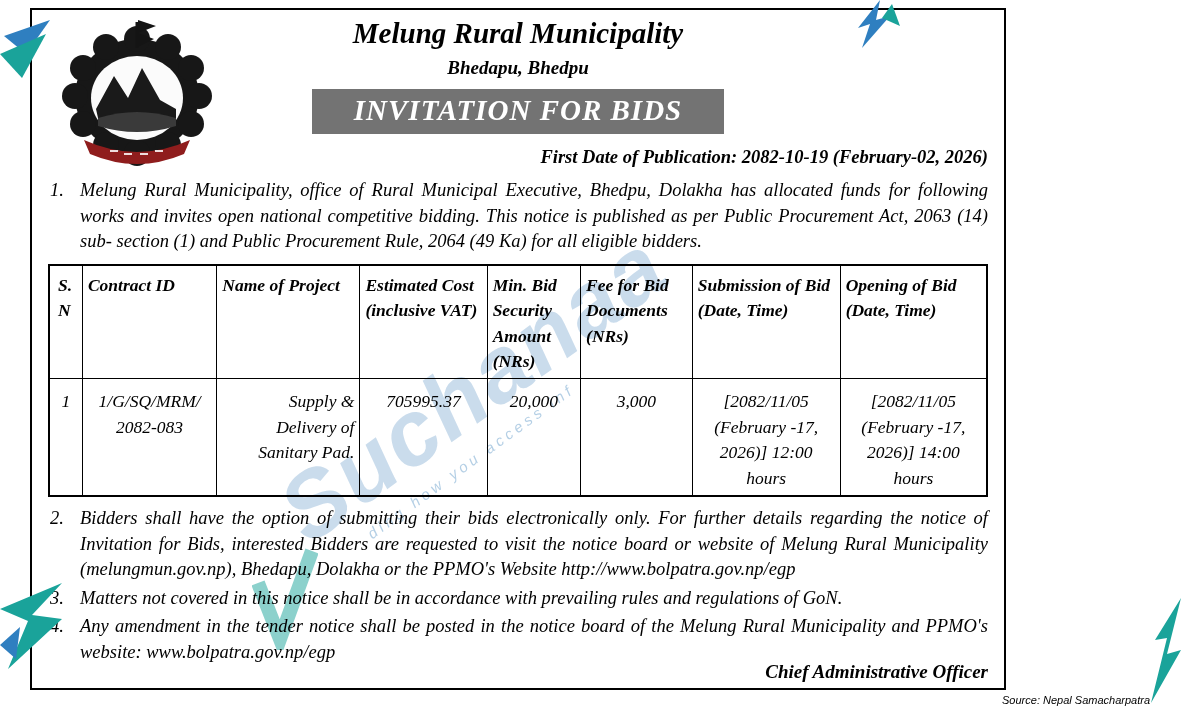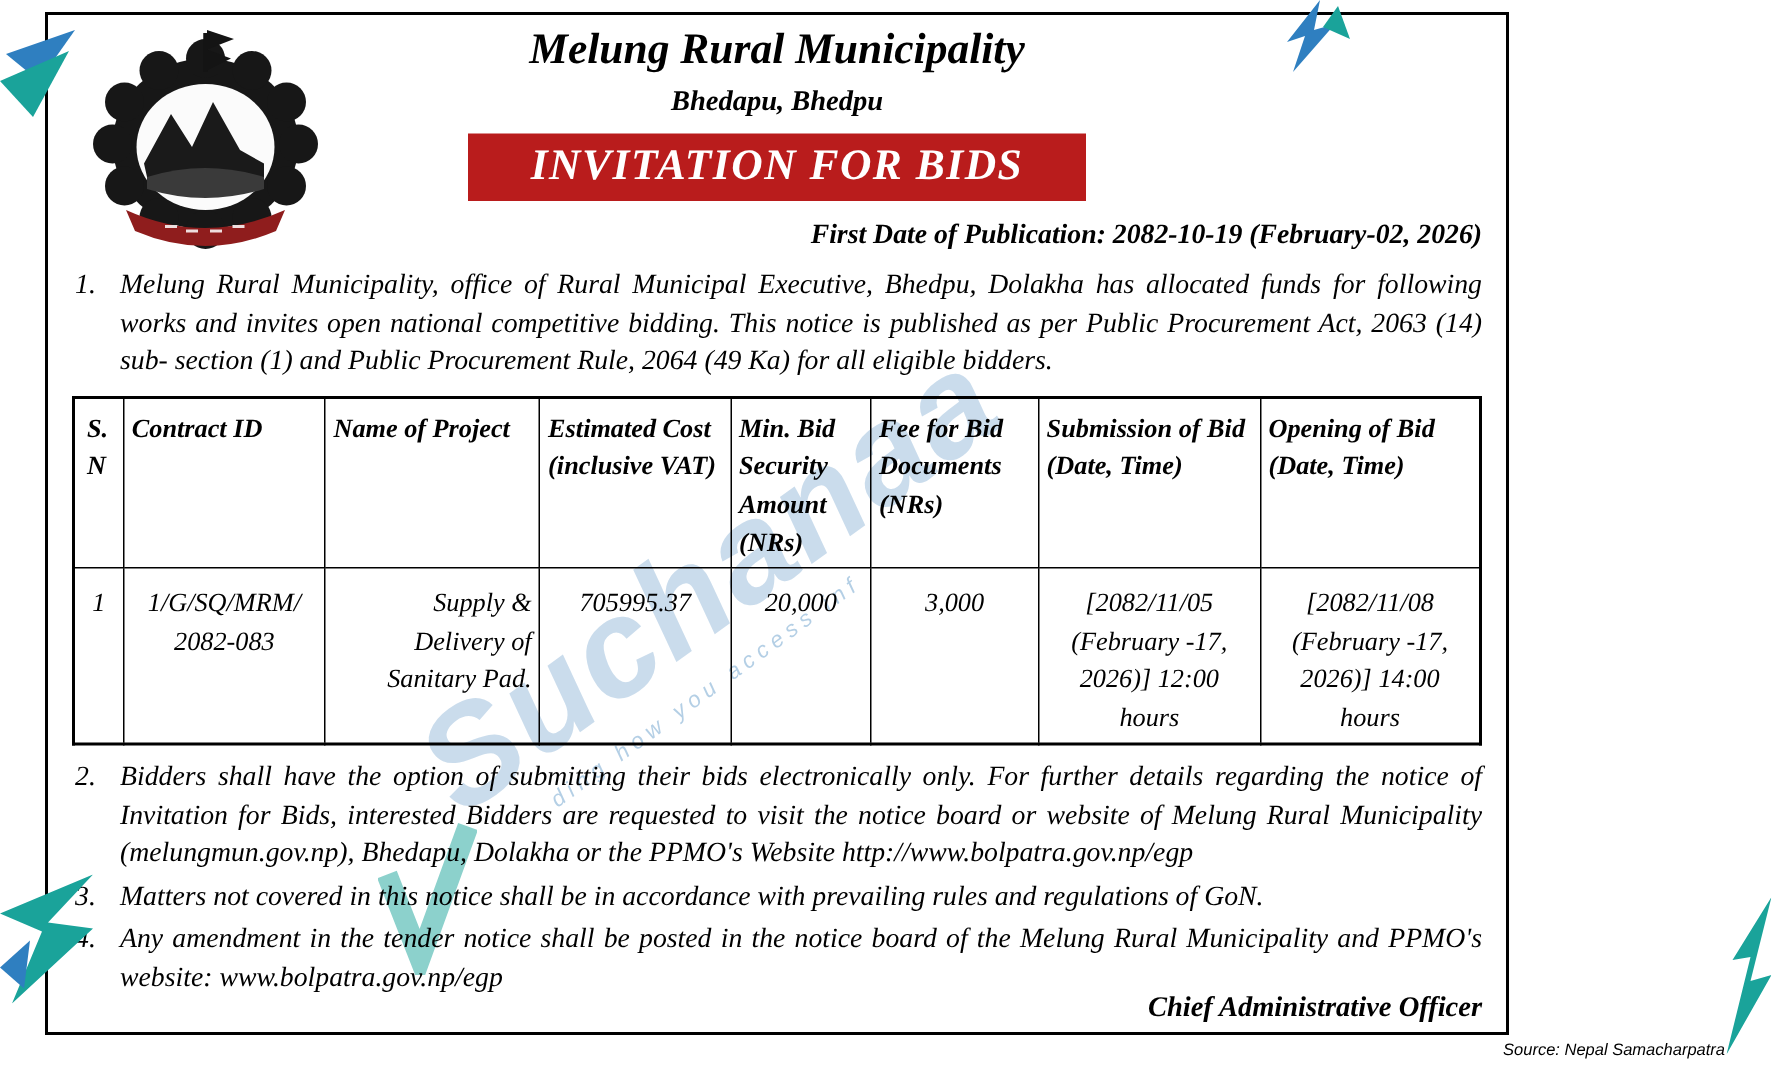--- a/index.html
+++ b/index.html
@@ -39,21 +39,21 @@
     background: transparent;
     font-style: italic;
   }
   .emblem { position: absolute; left: 30px; top: 4px; width: 150px; height: 160px; }
   .hdr { text-align: center; }
   .hdr-municipality { font-size: 29px; font-weight: bold; line-height: 1.05; margin-top: 2px; }
   .hdr-office { font-size: 25px; font-weight: bold; margin-top: 8px; }
   .hdr-location { font-size: 19px; font-weight: bold; margin-top: 9px; }
   .banner-wrap { margin-top: 10px; }
   .banner {
-    display: inline-block; background: #b91c1c; color: #ffffff;
+    display: inline-block; background: #737373; color: #ffffff;
     font-size: 29px; font-weight: bold; letter-spacing: 1px;
     padding: 5px 42px 7px 42px;
   }
   .publication { font-size: 18.5px; font-weight: bold; margin-top: 13px; text-align: right; }
   
   .para {
     position: relative; padding-left: 32px; text-align: justify;
     font-size: 18.5px; line-height: 1.38;
   }
   .para .num { position: absolute; left: 2px; top: 0; }
@@ -189,21 +189,21 @@
       </thead>
       <tbody>
         <tr>
           <td>1</td>
           <td>1/G/SQ/MRM/ 2082-083</td>
           <td class="left">Supply &amp; Delivery of Sanitary Pad.</td>
           <td>705995.37</td>
           <td>20,000</td>
           <td>3,000</td>
           <td>[2082/11/05 (February -17, 2026)] 12:00 hours</td>
-          <td>[2082/11/08 (February -17, 2026)] 14:00 hours</td>
+          <td>[2082/11/05 (February -17, 2026)] 14:00 hours</td>
         </tr>
       </tbody>
     </table>
 
     <div class="para para-2">
       <span class="num">2.</span>
       <span>Bidders shall have the option of submitting their bids electronically only. For further details regarding the notice of Invitation for Bids, interested Bidders are requested to visit the notice board or website of Melung Rural Municipality (melungmun.gov.np), Bhedapu, Dolakha or the PPMO's Website http://www.bolpatra.gov.np/egp</span>
     </div>
     <div class="para para-3">
       <span class="num">3.</span>

